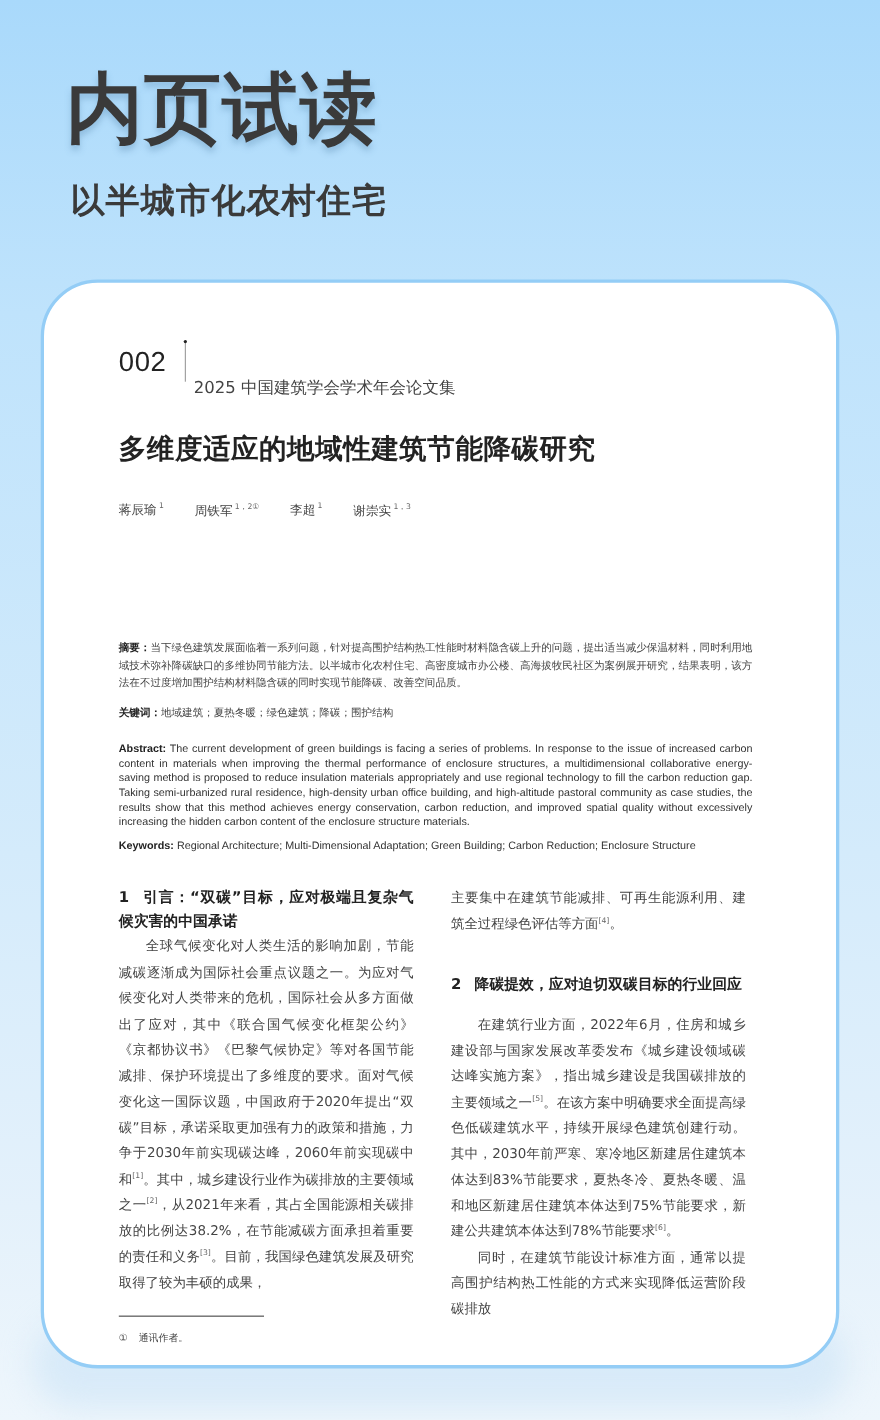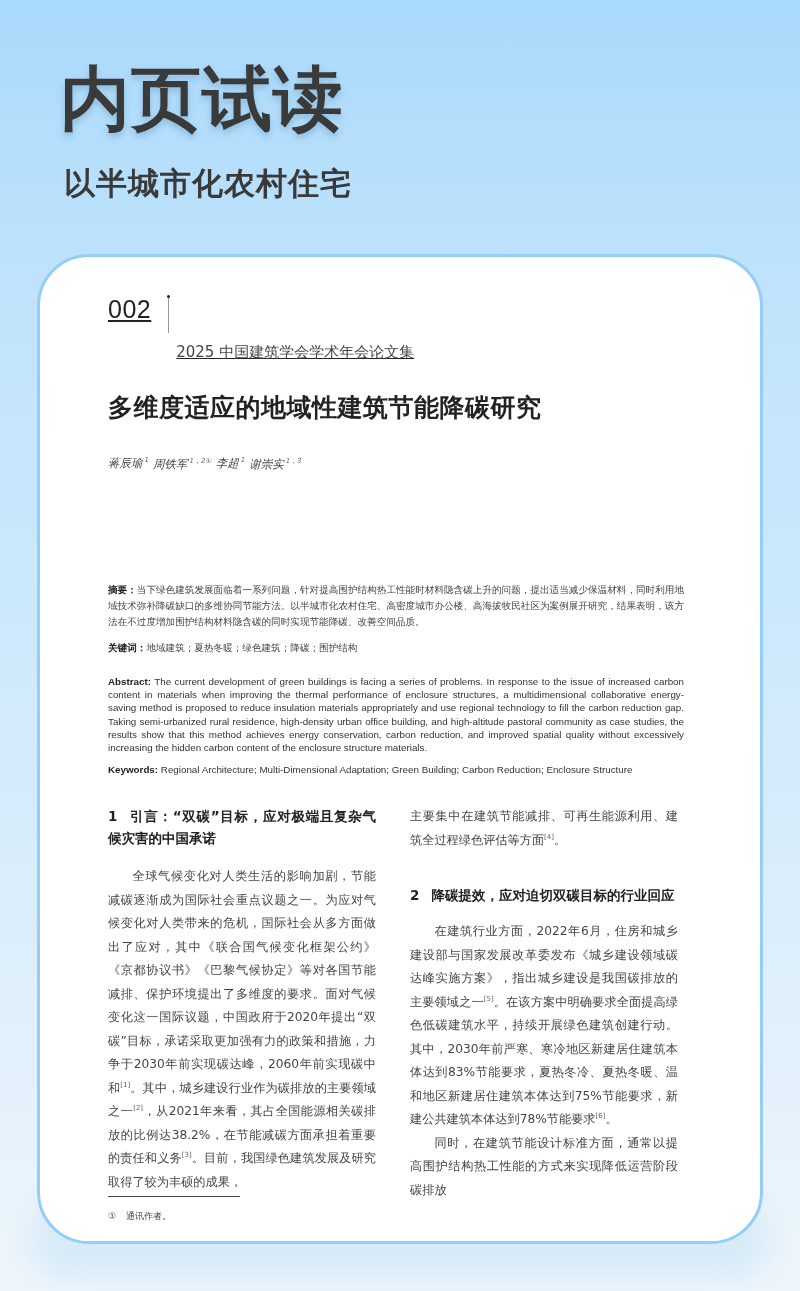--- a/index.html
+++ b/index.html
@@ -27,38 +27,38 @@
     border-radius: 60px;
     background: rgba(200,226,246,0.55);
     filter: blur(14px);
   }
   .card {
     position: absolute; left: 37px; top: 254px; width: 726px; height: 990px;
     background: #ffffff;
     border: 3px solid #94cdf6;
     border-radius: 52px;
   }
-  .page-header { position: absolute; left: 68px; top: 40px; display: flex; align-items: flex-start; text-decoration: underline; }
+  .page-header { position: absolute; left: 68px; top: 40px; display: flex; align-items: center; }
   .page-num {
     font-family: "Liberation Sans", sans-serif; font-size: 25px; color: #222;
     line-height: 1; letter-spacing: 0.5px;
   }
   .header-divider {
     position: relative; width: 1px; height: 36px; background: #999; margin: 0 7px 0 17px;
   }
   .header-divider::before {
     content: ""; position: absolute; top: -2px; left: -1px; width: 3px; height: 3px; background: #222; border-radius: 50%;
   }
   .series-title { font-size: 15px; color: #444; line-height: 1; margin-bottom: 1px; margin-top: 48px; }
 
   .paper-title {
     position: absolute; left: 68px; top: 134px;
     font-size: 25px; font-weight: bold; color: #222; letter-spacing: 0.5px;
   }
-  .authors { position: absolute; left: 68px; top: 199px; font-size: 11.5px; color: #444; display: flex; gap: 4px; font-style: italic; }
+  .authors { position: absolute; left: 68px; top: 199px; font-size: 11.5px; color: #444; display: flex; gap: 28px; }
   .authors sup { font-size: 7px; color: #666; margin-left: 2px; }
   .affil { position: absolute; left: 68px; top: 234px; font-size: 10px; color: #444; line-height: 12.5px; }
   .affil-title { font-weight: bold; color: #222; font-size: 11px; margin-bottom: 1px; }
 
   .abstract-cn {
     position: absolute; left: 68px; top: 325px; width: 576px;
     font-size: 9.6px; line-height: 16px; color: #444; text-align: justify;
   }
   .abstract-cn b, .keywords-cn b, .abstract-en b, .keywords-en b { color: #222; }
   .keywords-cn { position: absolute; left: 68px; top: 385px; font-size: 9.6px; color: #444; }
@@ -68,21 +68,21 @@
     font-size: 9.8px; line-height: 13.2px; color: #333; text-align: justify;
   }
   .keywords-en {
     position: absolute; left: 68px; top: 507px;
     font-family: "Liberation Sans", sans-serif; font-size: 9.8px; color: #333;
   }
 
   .col { position: absolute; top: 548px; width: 268px; font-size: 12.2px; color: #444; line-height: 23.5px; text-align: justify; }
   .col-left { left: 68px; }
   .col-right { left: 370px; }
-  .sec-heading { font-size: 13.5px; font-weight: bold; color: #222; line-height: 22px; margin-bottom: 16px; }
+  .sec-heading { font-size: 13.5px; font-weight: bold; color: #222; line-height: 22px; }
   .sec-heading .num { margin-right: 12px; }
   .para { text-indent: 2em; }
   .col sup { font-size: 7px; color: #666; vertical-align: super; line-height: 0; }
   .right-sec2 { margin-top: 32px; margin-bottom: 14px; }
 
   .footnote-rule { position: absolute; left: 68px; top: 939px; width: 132px; height: 1px; background: #444; }
   .footnote { position: absolute; left: 68px; top: 953px; font-size: 9px; color: #444; }
   .footnote .mark { margin-right: 10px; }
 </style>
 </head>

